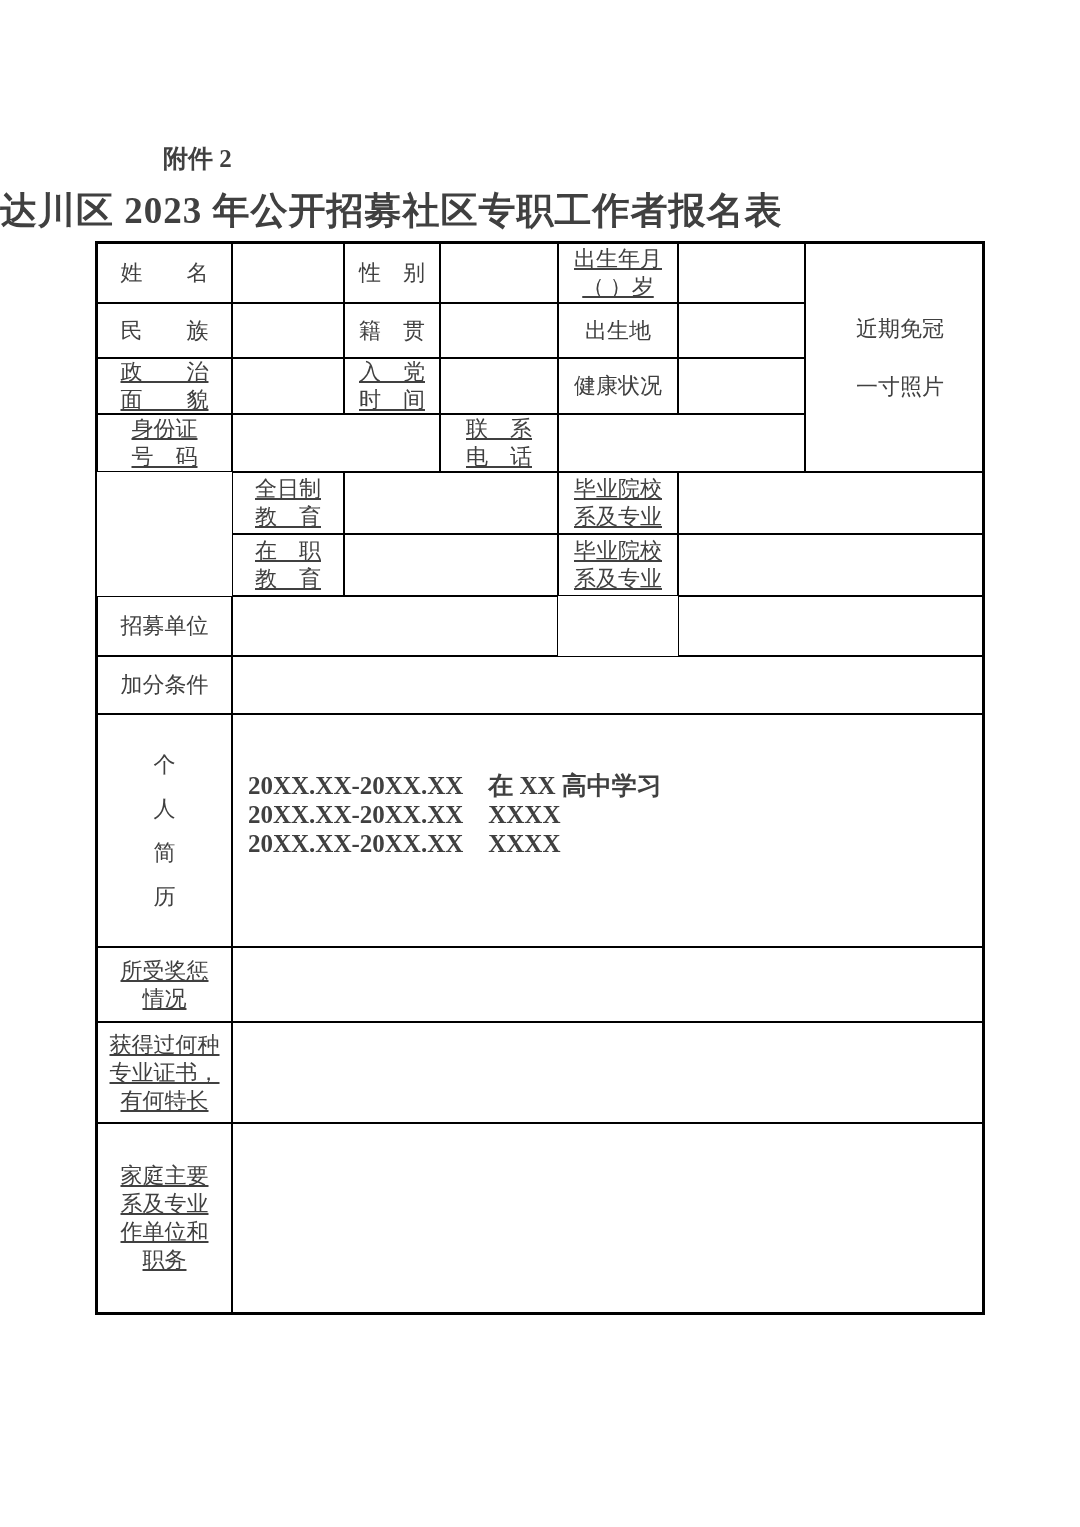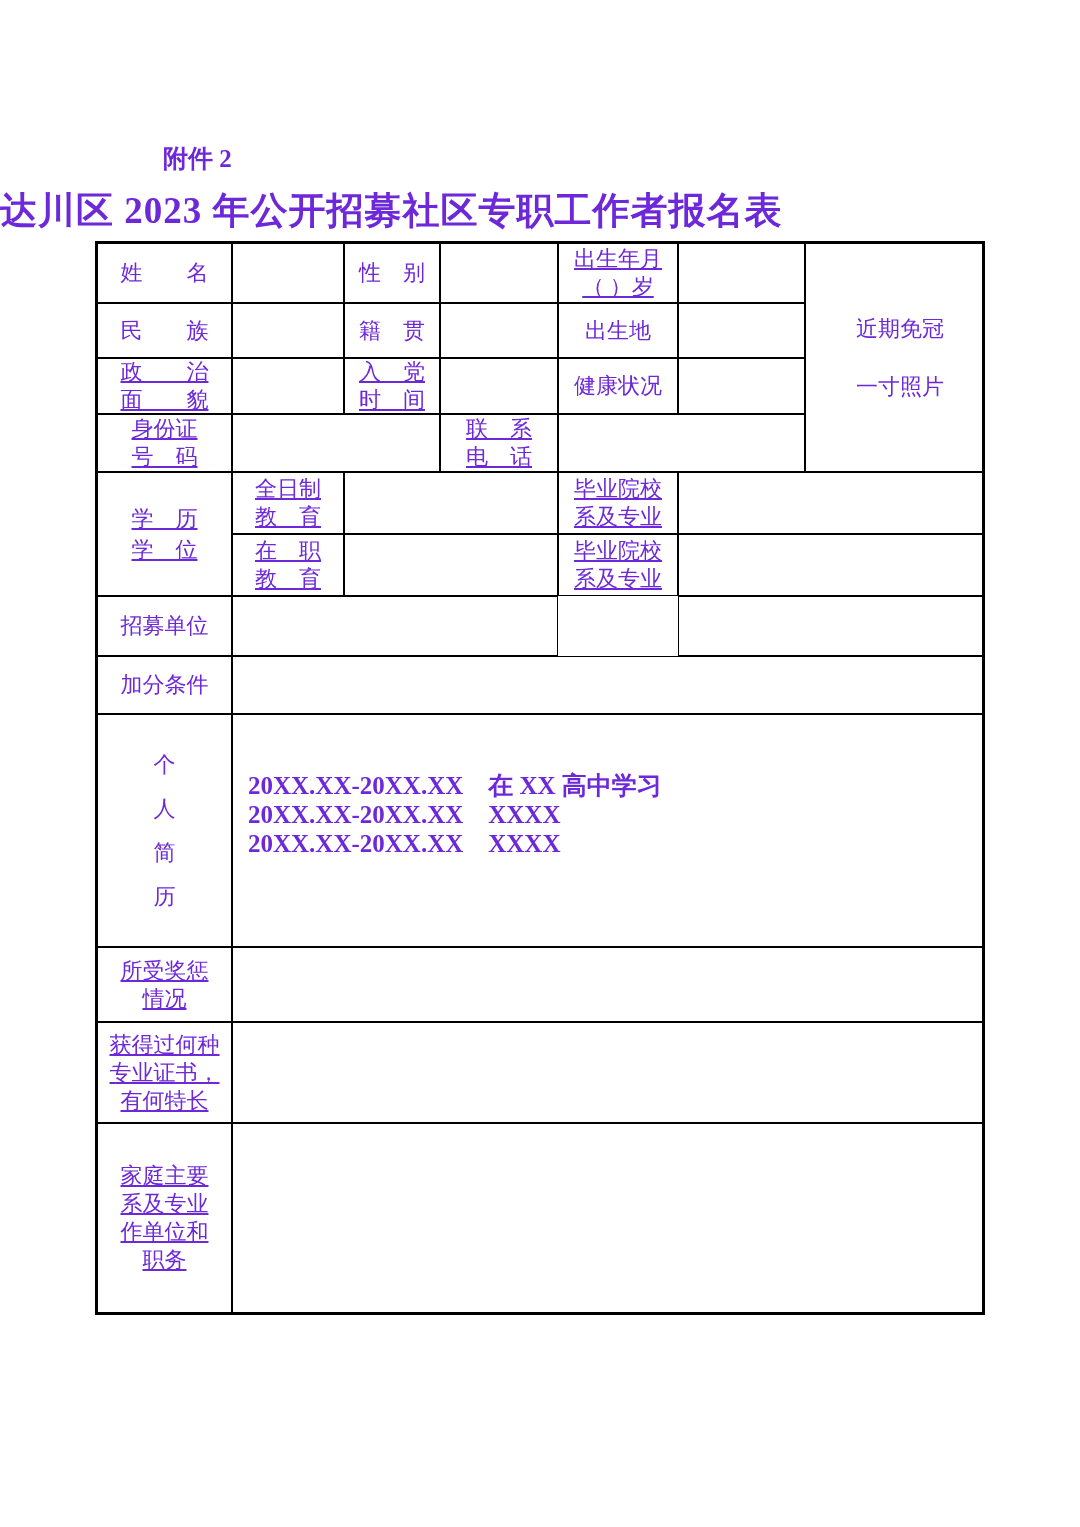--- a/index.html
+++ b/index.html
@@ -1,16 +1,16 @@
 <!DOCTYPE html>
 <html><head>
 <meta charset="utf-8">
 <style>
   html,body{margin:0;padding:0;background:#fff;}
-  .page{position:relative;width:1080px;height:1527px;background:#ffffff;color:#6d28d9;
+  .page{position:relative;width:1080px;height:1527px;background:#ffffff;color:#404040;
         font-family:"Liberation Serif","DejaVu Serif",serif;overflow:hidden;}
   .attachment{position:absolute;left:163px;top:142px;font-size:25px;font-weight:bold;}
   .title{position:absolute;left:0;top:186px;width:100%;text-align:left;
          font-size:37px;font-weight:bold;letter-spacing:1px;white-space:nowrap;}
   .tbl{position:absolute;left:97px;top:243px;width:886px;height:1070px;
        box-shadow:0 0 0 2px #000;}
   .cell{position:absolute;box-sizing:border-box;border:1px solid #000;
         display:flex;align-items:center;justify-content:center;
         text-align:center;font-size:22px;line-height:28px;background:#fff;}
   .ml span{display:block;text-decoration:underline;}
@@ -92,26 +92,20 @@
     </div>
     <div class="cell" style="left:135px;top:171px;width:208px;height:58px"></div>
     <div class="cell" style="left:343px;top:171px;width:118px;height:58px">
       <div class="ml">
         <span>联　系</span>
         <span>电　话</span>
       </div>
     </div>
     <div class="cell" style="left:461px;top:171px;width:247px;height:58px"></div>
 
-    <div class="cell tall" style="left:0;top:229px;width:135px;height:124px">
-      <div class="ml">
-        <span>学　历</span>
-        <span>学　位</span>
-      </div>
-    </div>
     <div class="cell" style="left:135px;top:229px;width:112px;height:62px">
       <div class="ml">
         <span>全日制</span>
         <span>教　育</span>
       </div>
     </div>
     <div class="cell" style="left:247px;top:229px;width:214px;height:62px"></div>
     <div class="cell" style="left:461px;top:229px;width:120px;height:62px">
       <div class="ml">
         <span>毕业院校</span>

